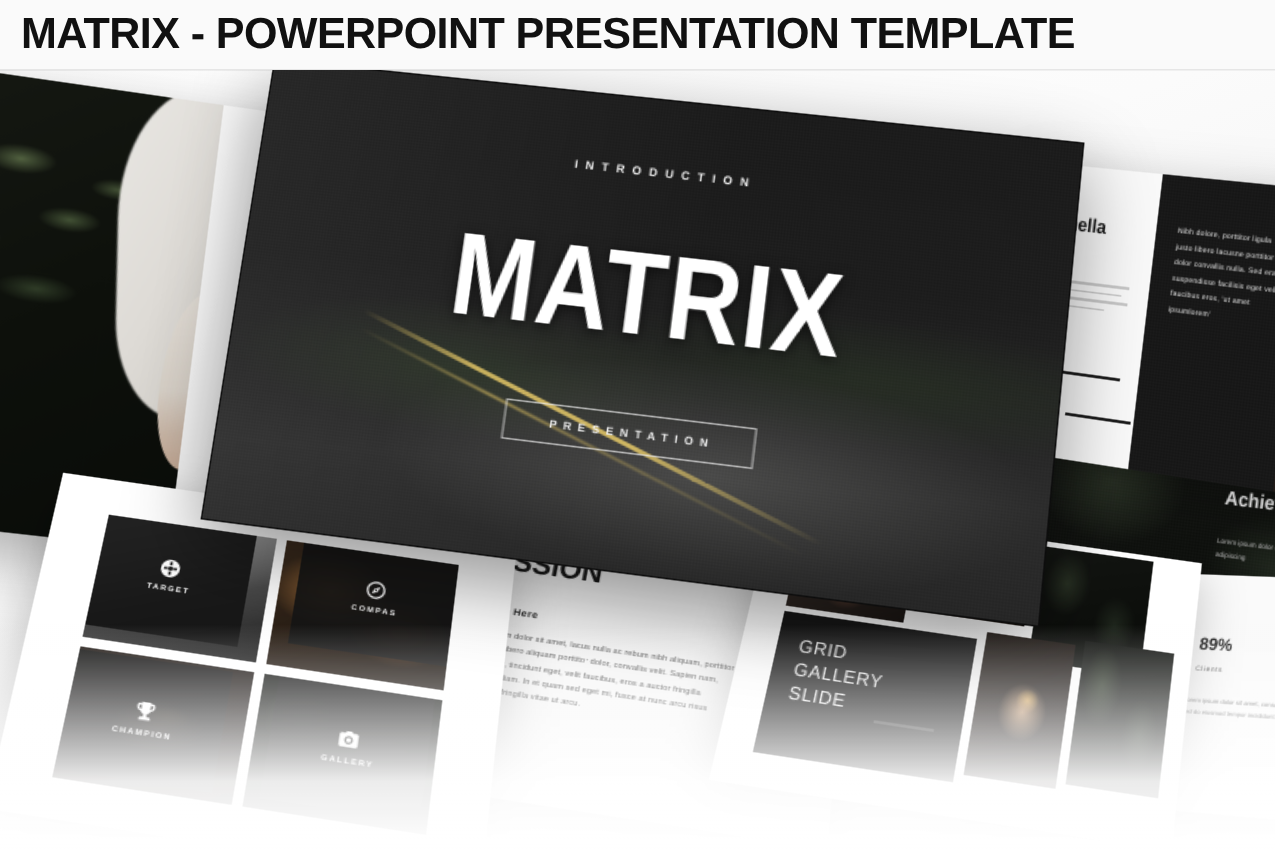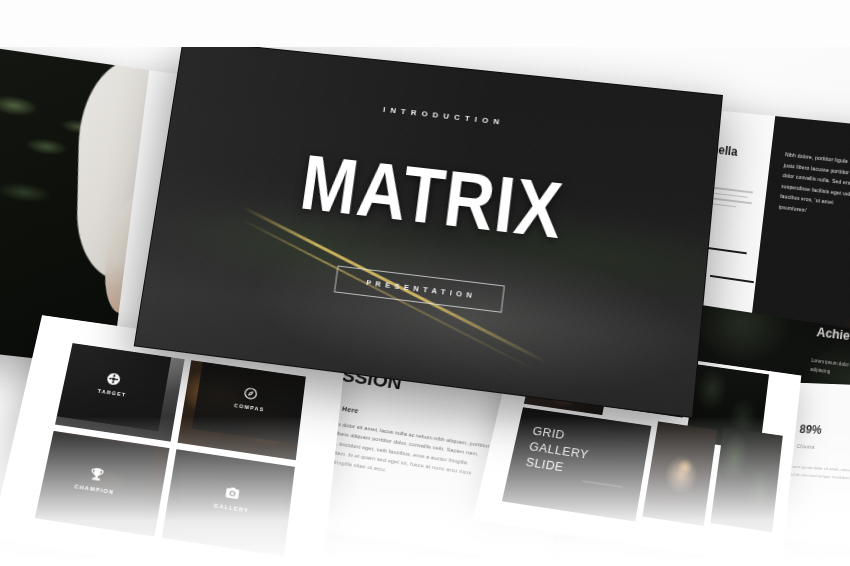--- a/index.html
+++ b/index.html
@@ -336,20 +336,23 @@
   .sv1{left:806px;top:86px;width:70px;height:170px;background:#fafafa;
        transform:perspective(800px) rotateY(-18deg) rotate(7deg);}
   .sv2{left:806px;top:252px;width:70px;height:140px;background:#141414;
        transform:perspective(800px) rotateY(-18deg) rotate(7deg);}
 </style>
 </head>
 <body>
 
 <div class="page">
 
+  <div class="header">
+    <div class="header-title">MATRIX - POWERPOINT PRESENTATION TEMPLATE</div>
+  </div>
 
   <div class="stage">
 
     <div class="welcome-wrap">
       <div class="welcome grain">
         <div class="welcome-photo tex-leaves"></div>
         <div class="welcome-person tex-sweater"></div>
         <div class="welcome-arm"></div>
         <div class="welcome-panel"></div>
         <div class="welcome-text">

